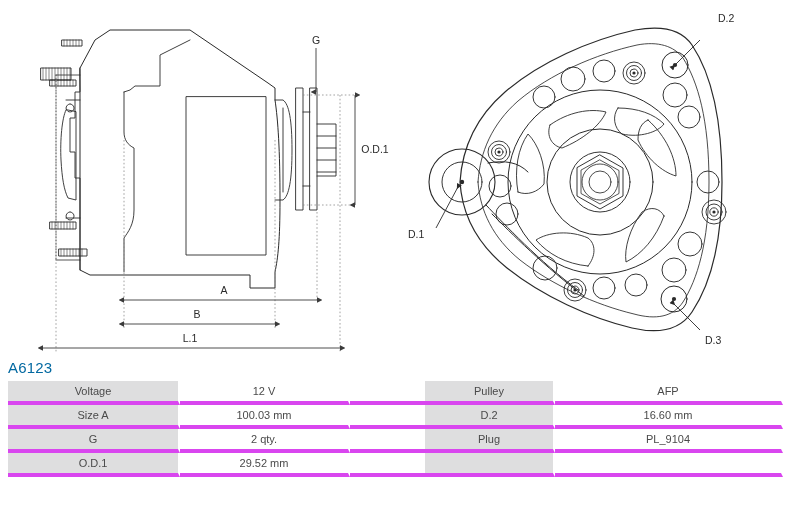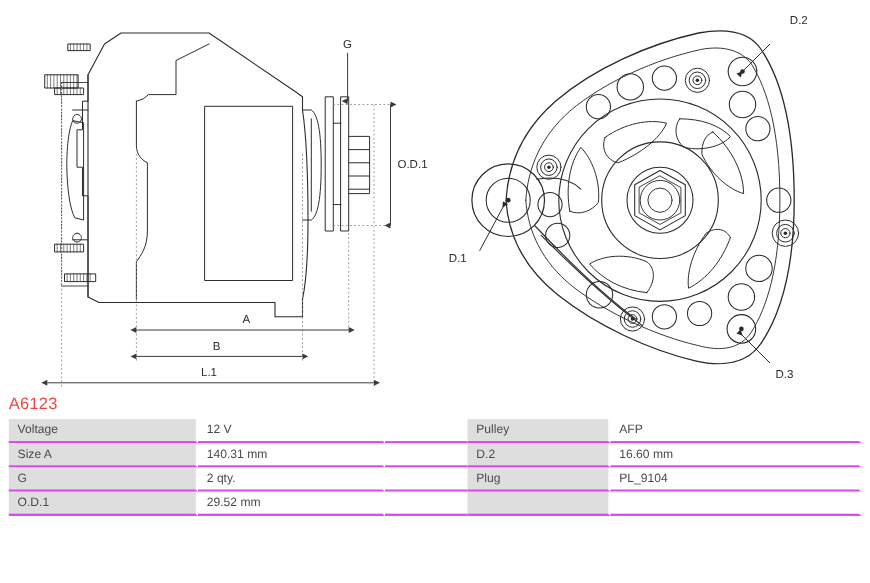--- a/index.html
+++ b/index.html
@@ -61,23 +61,23 @@
     border-collapse: separate;
     border-spacing: 0;
     width: 775px;
     table-layout: fixed;
     font-size: 11px;
     color: #444444;
   }
   table.spec td {
     height: 20px;
     padding: 0 8px 0 8px;
-    text-align: left;
+    text-align: center;
     vertical-align: middle;
-    border-bottom: 2px solid #d946ef;
+    border-bottom: 4px solid #d946ef;
     white-space: nowrap;
     overflow: hidden;
   }
   td.lbl {
     background: #dededf;
     color: #4a4a4a;
     border-right: 2px solid #ffffff;
   }
   td.val {
     background: #ffffff;
@@ -363,42 +363,42 @@
           <path d="M6,0 L6,6 L0,3 z" fill="#2a2a2a"></path>
         </marker>
       </defs>
 
       <text x="318" y="22" text-anchor="start" font-size="10.5" fill="#2a2a2a" font-family="Liberation Sans, sans-serif">D.2</text>
       <text x="8" y="238" text-anchor="start" font-size="10.5" fill="#2a2a2a" font-family="Liberation Sans, sans-serif">D.1</text>
       <text x="305" y="344" text-anchor="start" font-size="10.5" fill="#2a2a2a" font-family="Liberation Sans, sans-serif">D.3</text>
     </svg>
   </div>
 
-  <div id="part-title" style="color: #ef4444;">A6123</div>
+  <div id="part-title" style="color: #0369a1;">A6123</div>
 
   <div id="spec-table-wrap">
     <table class="spec">
       <colgroup>
         <col class="c-lbl1">
           <col class="c-val1">
           <col class="c-gap">
         <col class="c-lbl2">
           <col class="c-val2">
       </colgroup>
       <tbody id="spec-body">
           <tr>
             <td class="lbl">Voltage</td>
             <td class="val">12 V</td>
             <td class="gap"></td>
             <td class="lbl">Pulley</td>
             <td class="val">AFP</td>
           </tr>
           <tr>
             <td class="lbl">Size A</td>
-            <td class="val">140.31 mm</td>
+            <td class="val">100.03 mm</td>
             <td class="gap"></td>
             <td class="lbl">D.2</td>
             <td class="val">16.60 mm</td>
           </tr>
           <tr>
             <td class="lbl">G</td>
             <td class="val">2 qty.</td>
             <td class="gap"></td>
             <td class="lbl">Plug</td>
             <td class="val">PL_9104</td>

